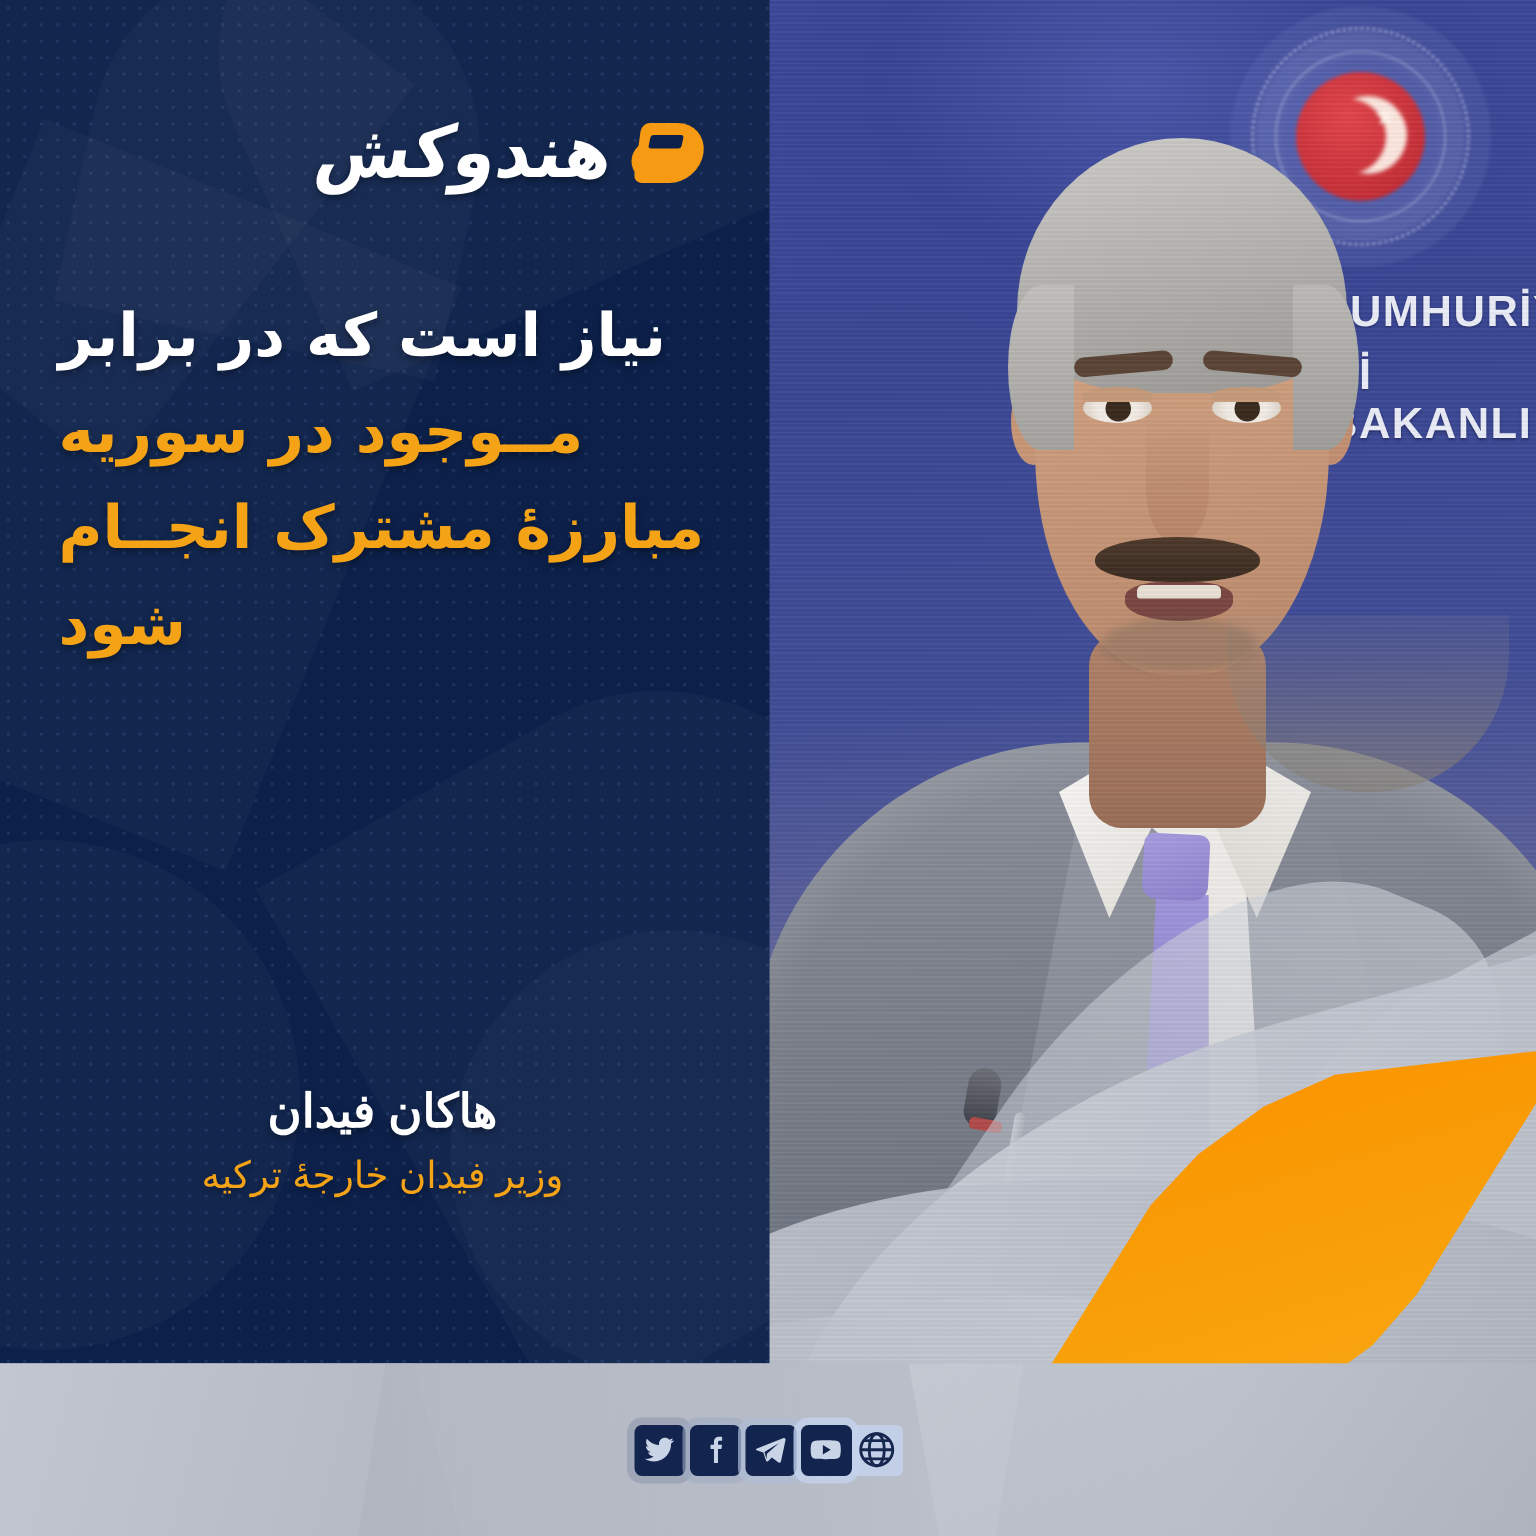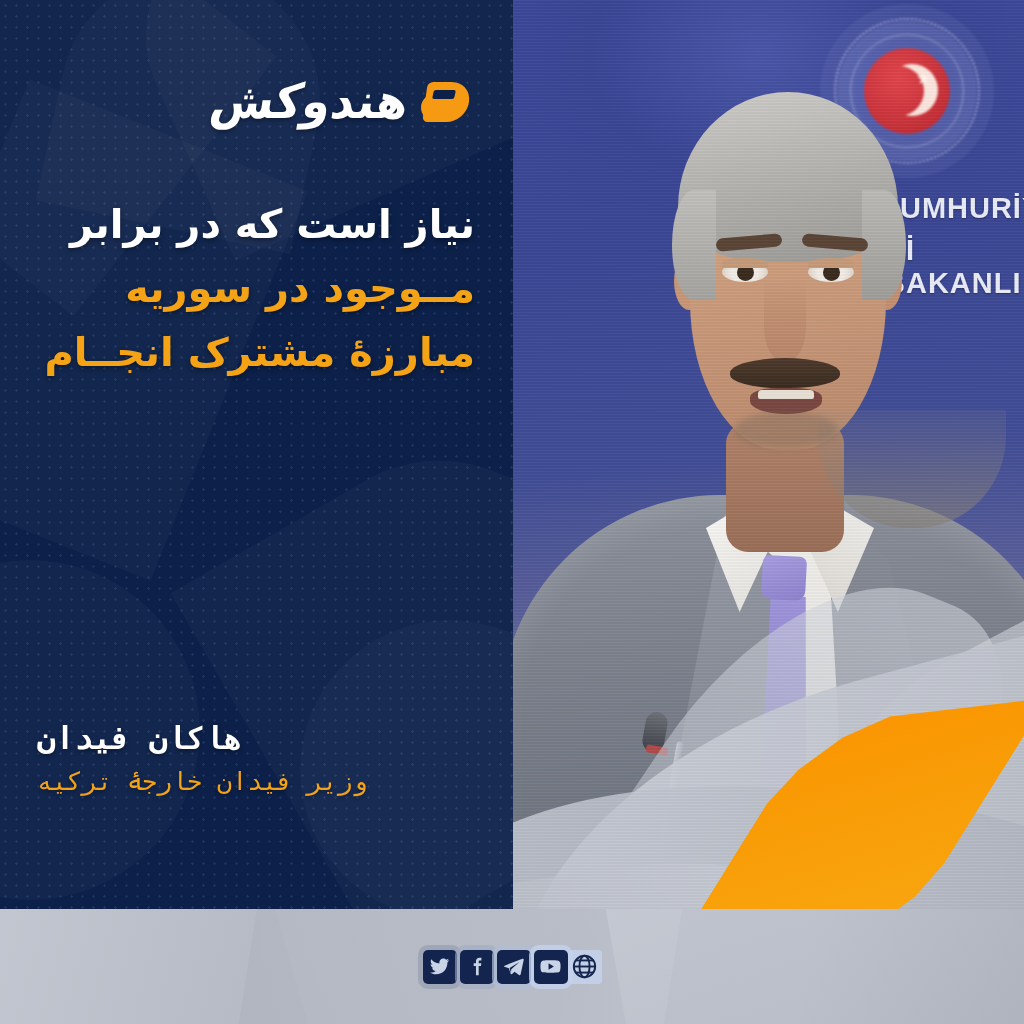--- a/index.html
+++ b/index.html
@@ -243,34 +243,34 @@
     background:#f59a12; border-radius:50%;
   }
   .lm-cut{
     position:absolute; left:14px; top:16px; width:22px; height:9px;
     background:#0c2049; border-radius:2px; transform:skewX(-12deg);
   }
 
   
   #headline{
     position:absolute; right:38px; top:192px; width:436px;
-    direction:rtl; text-align:right;
+    direction:rtl; text-align:left;
     font-family:"DejaVu Sans", sans-serif;
     font-weight:bold; font-size:40px; line-height:1.60;
     letter-spacing:0px;
   }
   #headline .ln{ display:block; white-space:nowrap; }
   .w{ color:#ffffff; text-shadow:0 2px 5px rgba(0,0,0,.38); }
   .o{ color:#f5a316; text-shadow:0 2px 5px rgba(0,0,0,.38); }
 
   
   #attrib{
     position:absolute; right:40px; top:718px; width:436px;
-    direction:rtl; text-align:left;
-    font-family:Liberation Mono, monospace;
+    direction:rtl; text-align:center;
+    font-family:Liberation Sans, sans-serif;
   }
   #attrib-name{
     display:block; color:#ffffff; font-size:31px; font-weight:bold;
     text-shadow:0 2px 4px rgba(0,0,0,.35); line-height:1.5;
   }
   #attrib-role{
     display:block; color:#f5a316; font-size:25px; line-height:1.55;
     text-shadow:0 2px 4px rgba(0,0,0,.3);
   }
 
@@ -419,20 +419,21 @@
         <div class="lm-body"></div>
           <div class="lm-dot"></div>
           <div class="lm-cut"></div>
       </div>
     </div>
 
     <div id="headline">
       <span class="ln w">نیاز است که در برابر</span>
       <span class="ln o">مــوجود در سوریه</span>
       <span class="ln o">مبارزۀ مشترک انجــام</span>
+      <span class="ln o">شود</span>
     </div>
 
     <div id="attrib">
       <span id="attrib-name">هاکان فیدان</span>
       <span id="attrib-role">وزیر فیدان خارجۀ ترکیه</span>
     </div>
   </div>
 
   <div id="footer">
     <div class="f-sweep fs1"></div>

